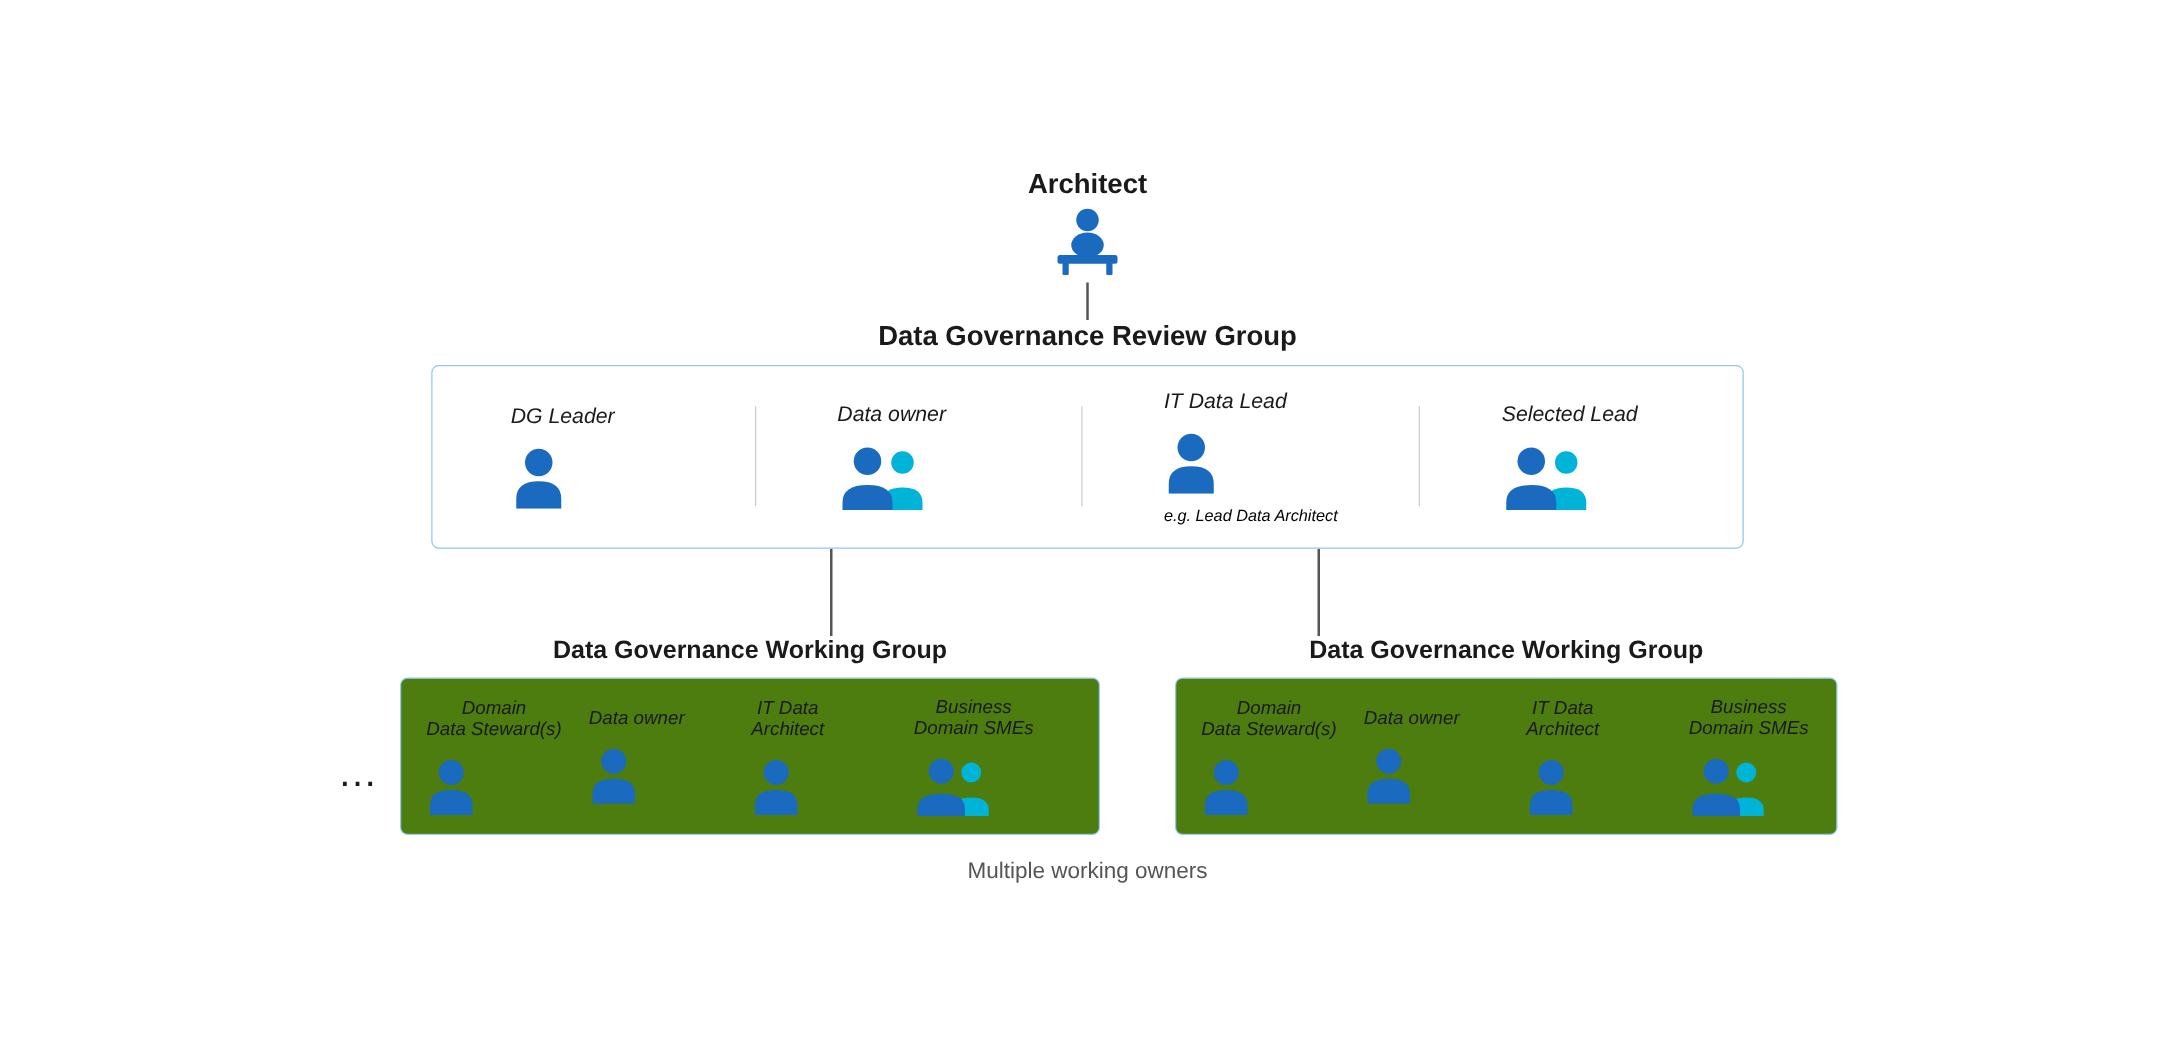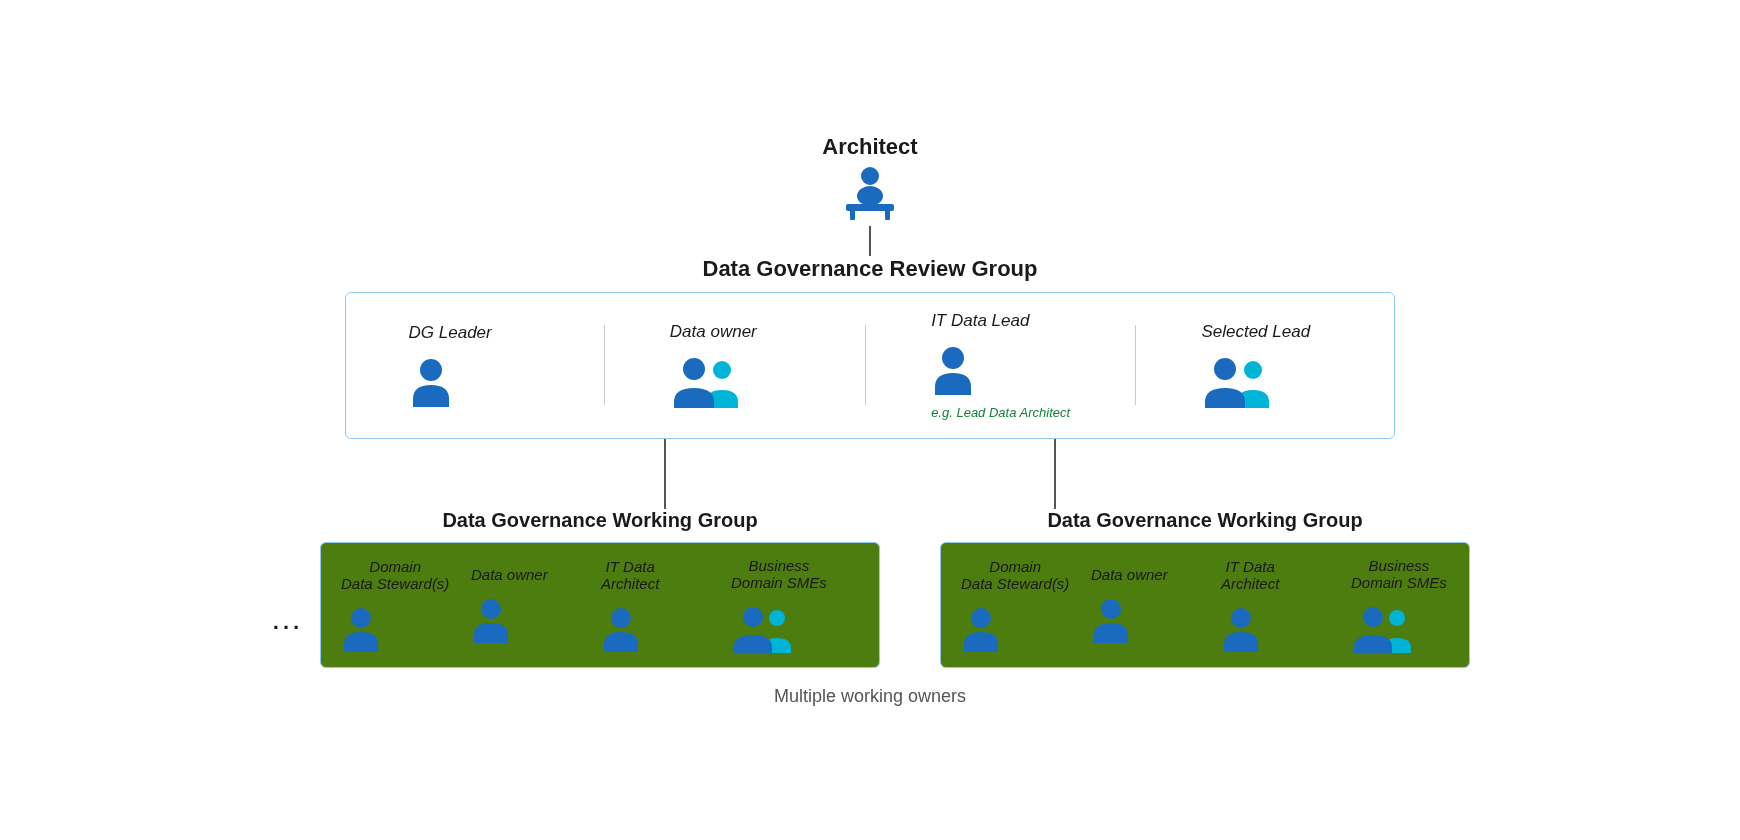--- a/index.html
+++ b/index.html
@@ -64,21 +64,21 @@
       font-style: italic;
     }
     .role-label {
       font-size: 17px;
       color: #1a1a1a;
       text-align: center;
       font-weight: 400;
     }
     .role-sublabel {
       font-size: 13px;
-      color: #15803d;
+      color: #000000;
       text-align: center;
       margin-top: -4px;
     }
 
     
     .wg-row {
       display: flex;
       align-items: flex-start;
       justify-content: center;
       gap: 0;

